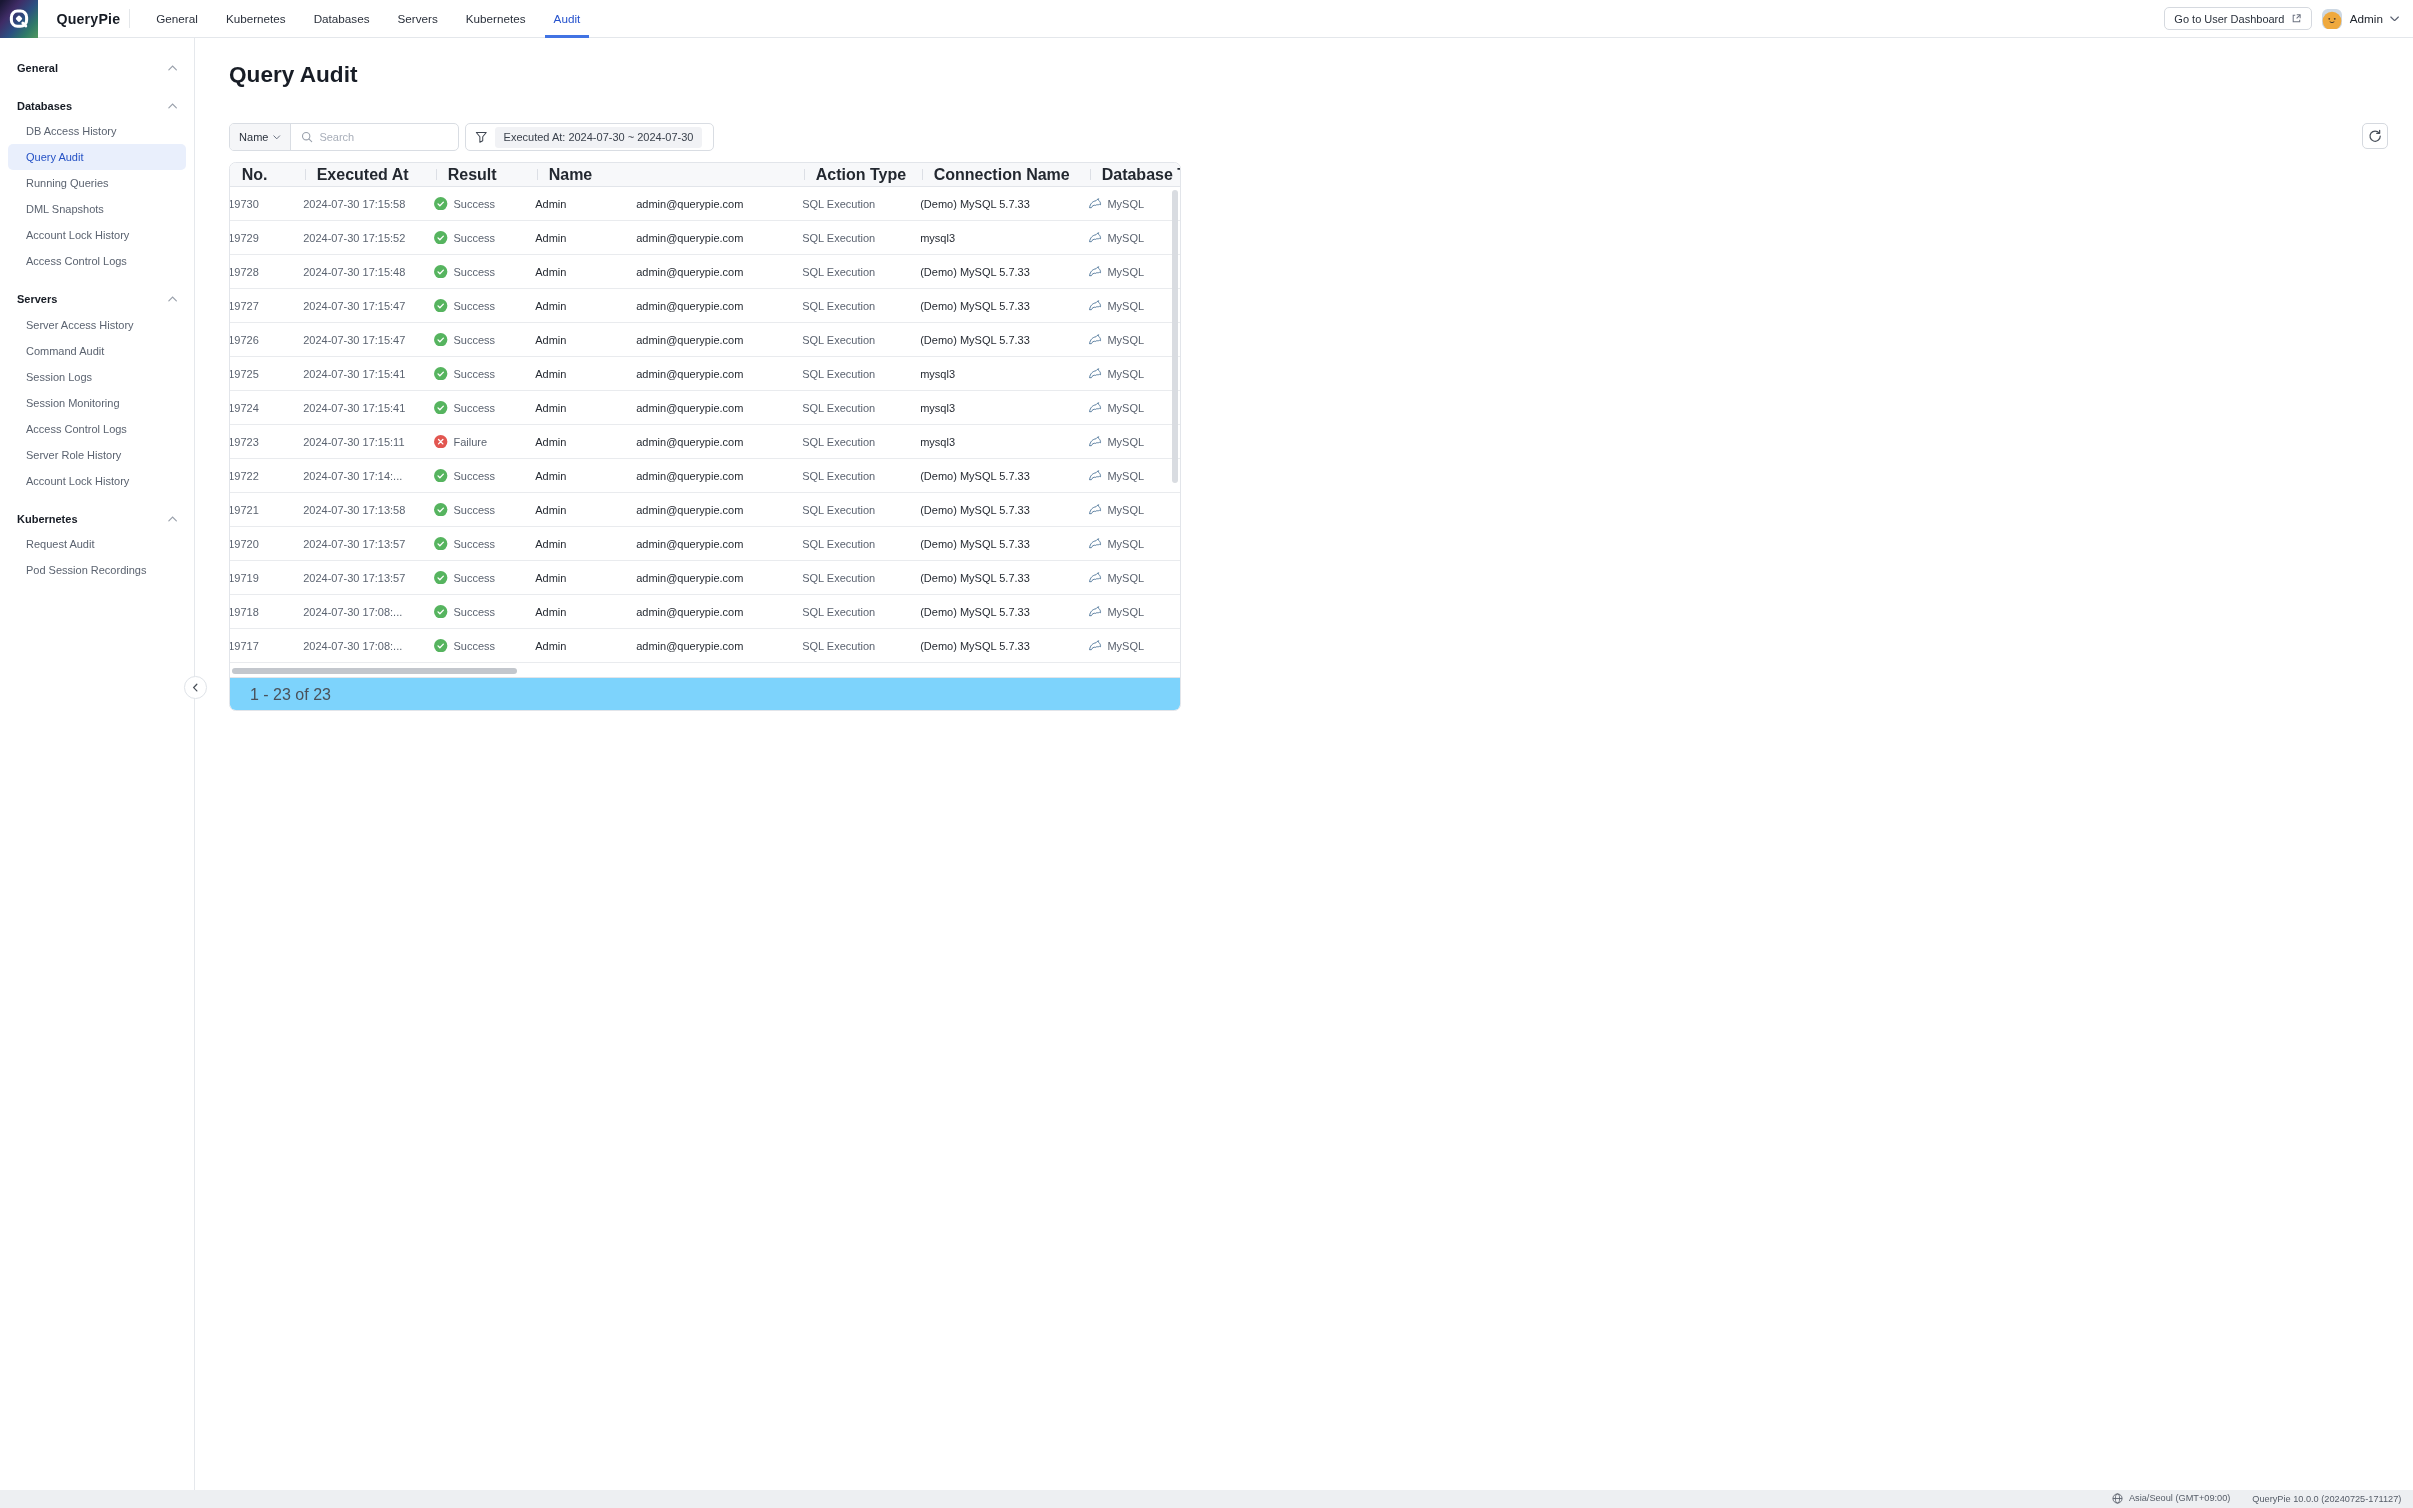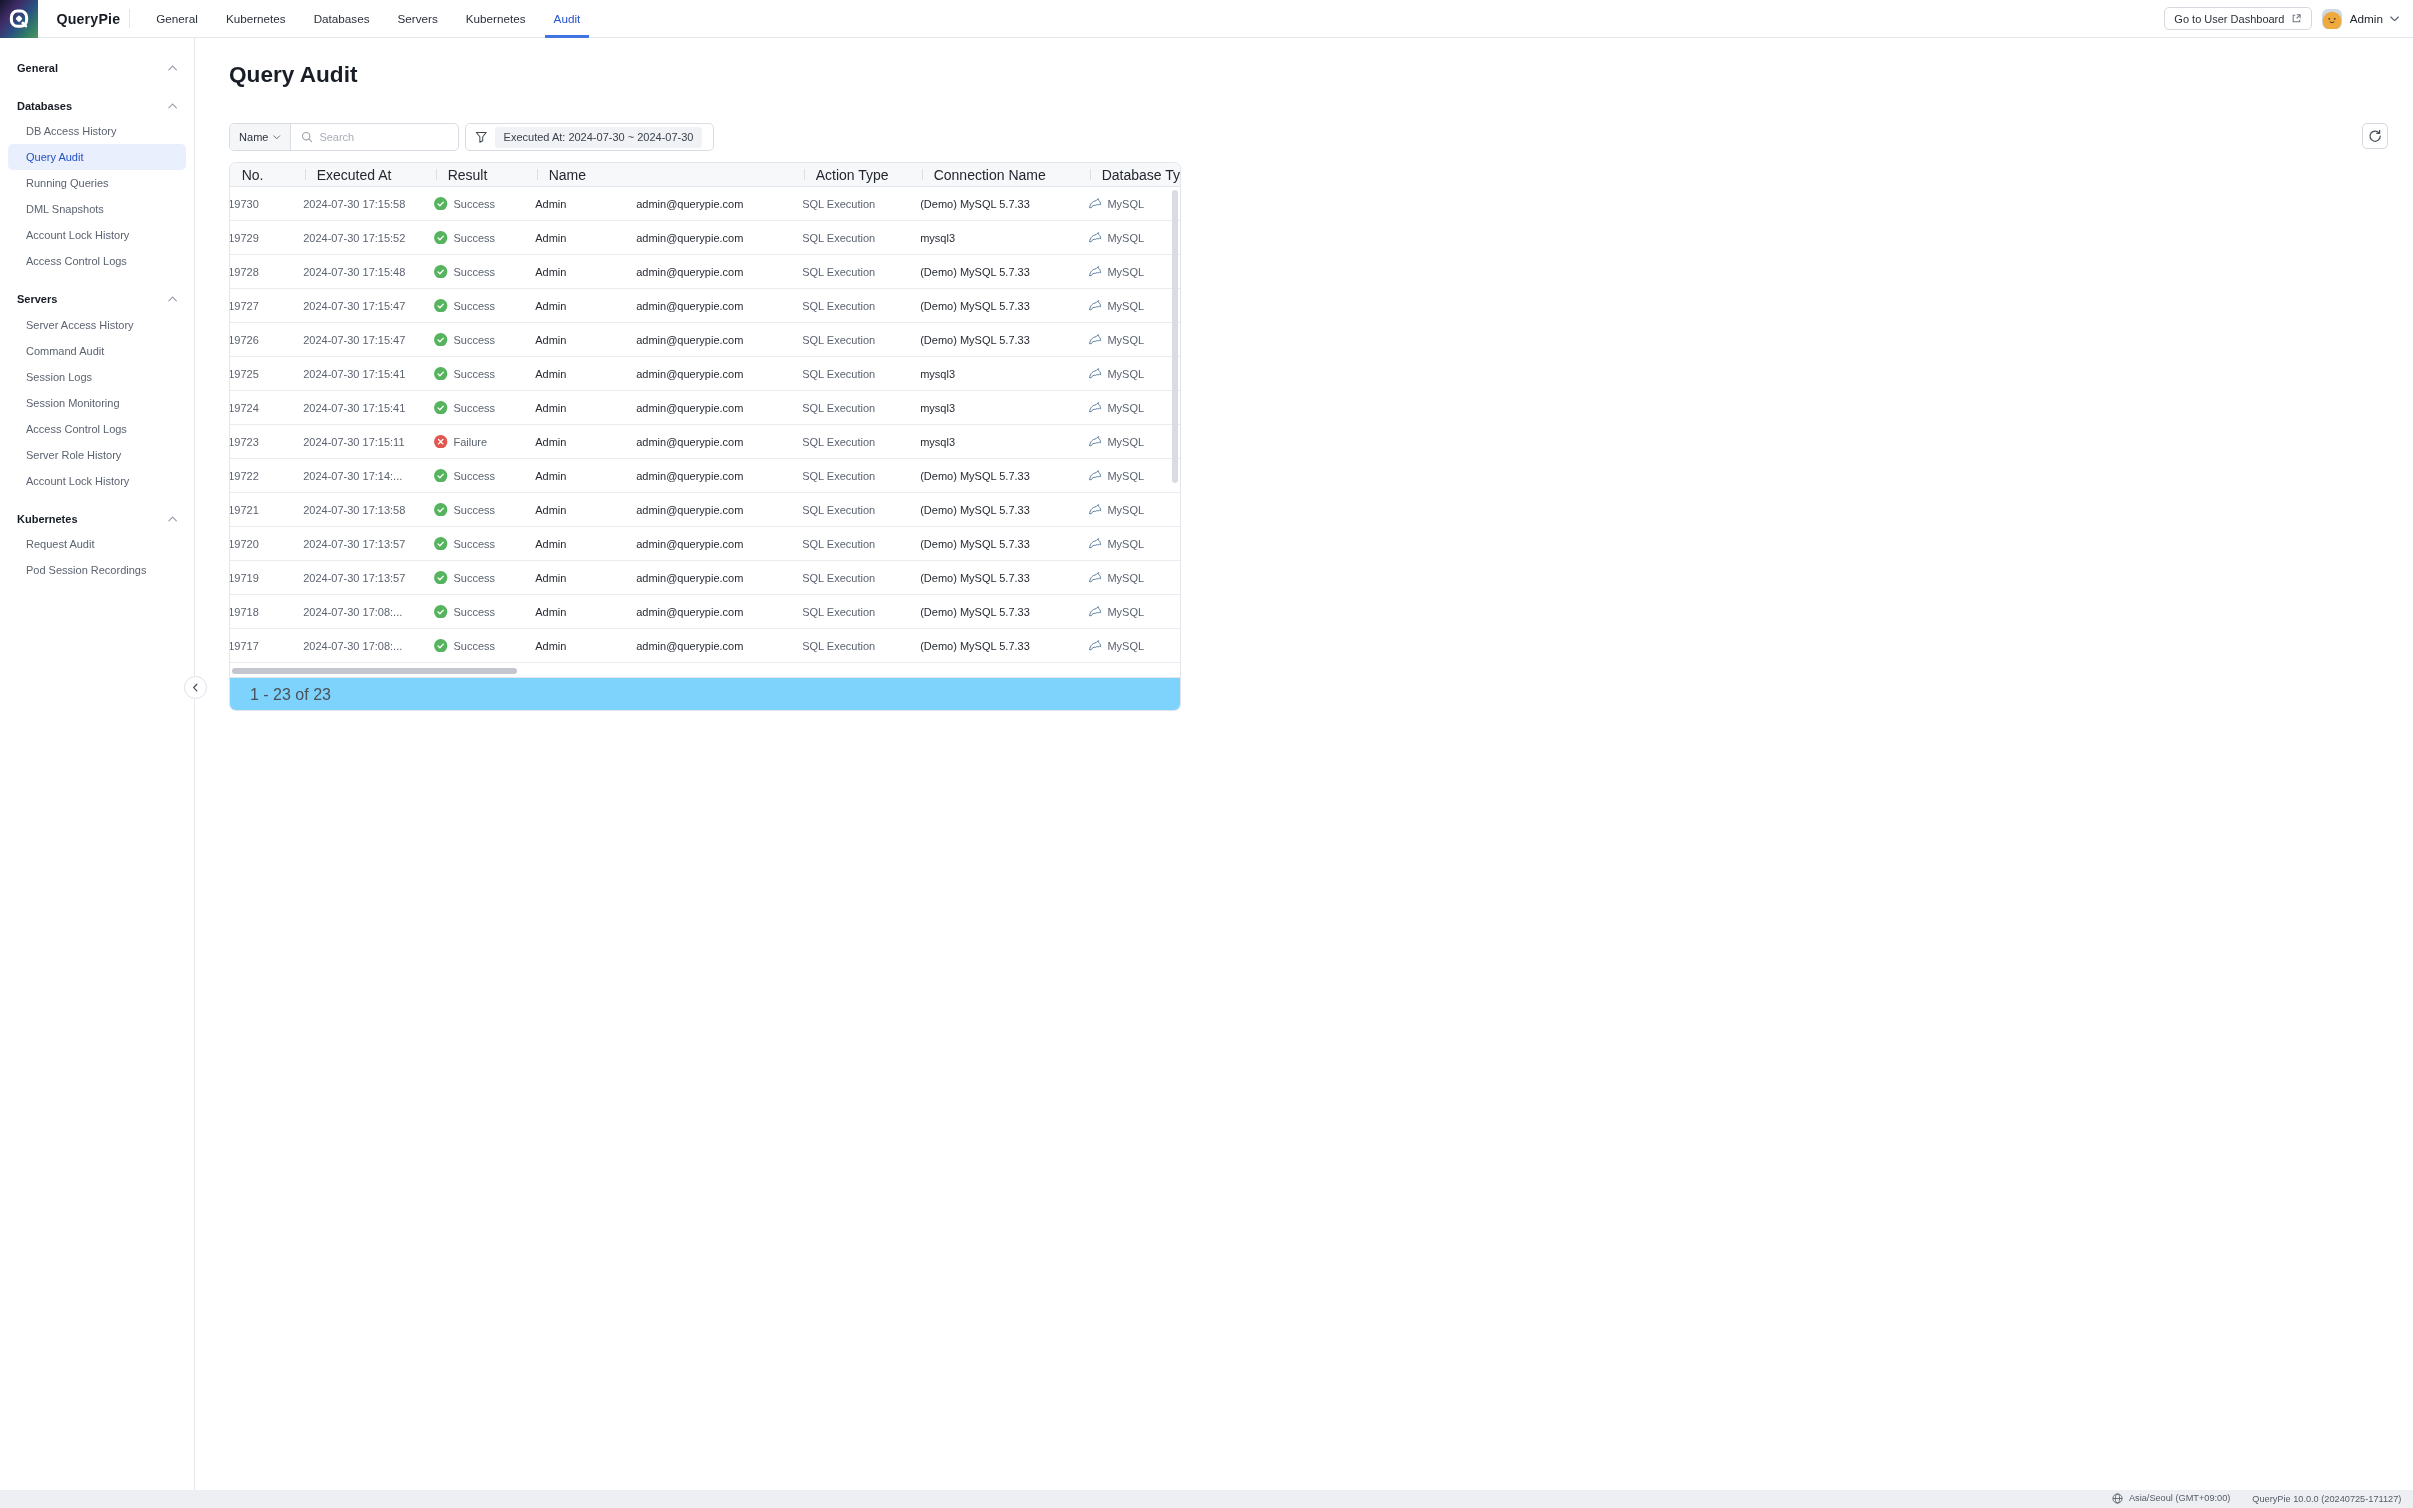--- a/index.html
+++ b/index.html
@@ -61,21 +61,21 @@
   .date-chip { background:#f1f2f5; border-radius:3.4px; height:21px; display:flex; align-items:center;
     padding:0 8.4px; font-size:11px; color:#3a414c; white-space:nowrap; }
   .refresh-btn { position:absolute; right:25px; top:85px; width:26px; height:26px;
     border:0.8px solid #d5d9df; border-radius:5px; background:#fff; display:flex; align-items:center;
     justify-content:center; cursor:pointer; }
 
   
   .table-card { position:absolute; left:34px; top:124px; width:952px; height:549px;
     border:0.8px solid #e2e5ea; border-radius:6.7px; overflow:hidden; background:#fff; }
   .t-header { height:24px; background:#f7f8fa; border-bottom:0.8px solid #e2e5ea; display:flex; overflow:hidden; }
-  .th { display:flex; align-items:center; padding-left:11.7px; font-size:14px; font-weight:400;
+  .th { display:flex; align-items:center; padding-left:11.7px; font-size:16px; font-weight:700;
     color:#232830; position:relative; flex-shrink:0; white-space:nowrap; overflow:hidden; }
   .th + .th::before { content:""; position:absolute; left:0; top:5.9px; bottom:5.9px; width:0.8px; background:#dcdfe5; }
   .t-body { position:relative; height:479px; overflow:hidden; }
   .t-row { height:34px; display:flex; border-bottom:0.8px solid #e9ebee; cursor:pointer; overflow:hidden;justify-content:center; }
   .cell { display:flex; align-items:center; padding-left:11.7px; font-size:11px; color:#5b6370;
     flex-shrink:0; white-space:nowrap; overflow:hidden; }
   .cell.dark { color:#262b33; }
   .sicon { display:flex; }
   .status-label { margin-left:5.9px; }
   .db-label { margin-left:5px; }

